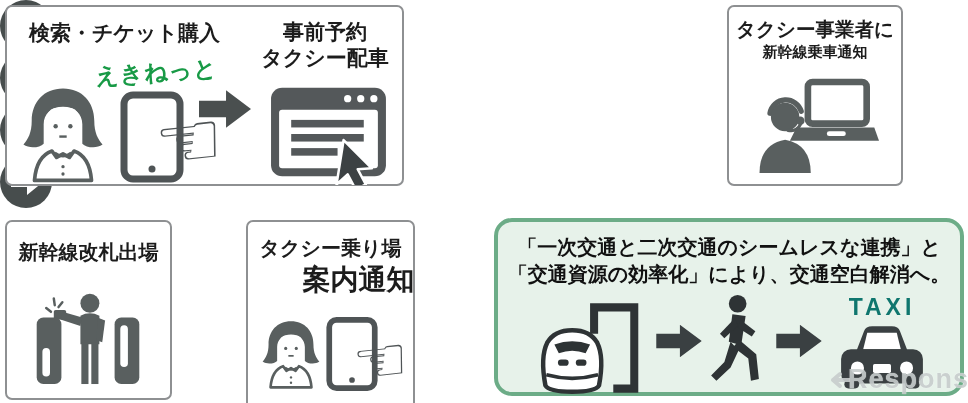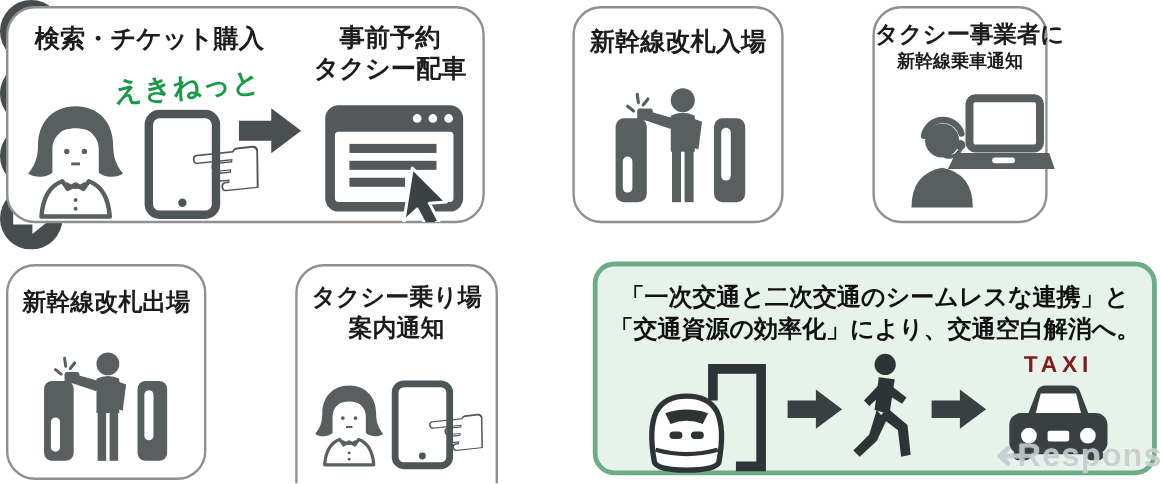--- a/index.html
+++ b/index.html
@@ -1,29 +1,29 @@
 <!DOCTYPE html>
 <html><head>
 <meta charset="utf-8">
 <style>
   html,body{margin:0;padding:0;background:#ffffff;}
   body{font-family:"Liberation Sans","DejaVu Sans",sans-serif;color:#1c1c1c;}
   .stage{position:relative;width:968px;height:403px;background:#ffffff;overflow:hidden;}
   .abs{position:absolute;}
-  .card{position:absolute;background:#ffffff;border:2px solid #8e9092;border-radius:24px;box-sizing:border-box;}
+  .card{position:absolute;background:#ffffff;border:2px solid #8e9092;border-radius:7px;box-sizing:border-box;}
   .ttl{position:absolute;font-weight:700;color:#1c1c1c;white-space:nowrap;line-height:1.25;}
   .ctr{left:0;width:100%;text-align:center;}
   .ekinet{position:absolute;font-weight:800;font-size:23px;color:#189a46;transform:rotate(-4deg);
           text-shadow:0 0 2px #ffffff,0 0 2px #ffffff;letter-spacing:1px;}
   .hand-glyph{position:absolute;font-size:76px;line-height:1;color:#4f5456;transform:rotate(-6deg);
               font-family:"DejaVu Sans",sans-serif;}
   .summary{position:absolute;left:494px;top:218px;width:470px;height:178px;background:#e7f2ea;
            border:4px solid #6cac87;border-radius:18px;box-sizing:border-box;}
   .sum-line{position:absolute;left:0;width:100%;text-align:center;font-weight:700;font-size:20px;color:#111;}
-  .taxi-sign{position:absolute;font-weight:800;font-size:19px;letter-spacing:4px;color:#7f1d1d;}
+  .taxi-sign{position:absolute;font-weight:800;font-size:23px;letter-spacing:4px;color:#0f766e;}
   .wm{position:absolute;left:826px;top:364px;z-index:6;font-size:27px;font-weight:700;
       color:#c7cdcd;opacity:.9;letter-spacing:1px;text-shadow:0 0 1px #ffffff;display:flex;align-items:center;}
   svg{display:block;}
 </style>
 </head>
 <body>
 
 <div class="stage">
 
   <div class="card" style="left:5px;top:5px;width:399px;height:181px;">
@@ -78,48 +78,29 @@
     </div>
   </div>
 
   <div class="circle-arrow" style="left:410px;top:77px;">
     <svg width="52" height="52" viewBox="0 0 52 52">
         <circle cx="26" cy="26" r="26" fill="#474d4d"></circle>
         <path d="M11,21 H27 V13 L43,26 L27,39 V31 H11 Z" fill="#ffffff"></path>
       </svg>
   </div>
 
-  <div class="card" style="left:477px;top:5px;width:176px;height:181px;">
-    <div class="ttl ctr" style="top:16px;font-size:21px;">新幹線改札入場</div>
-    <div class="abs" style="left:28px;top:56px;">
-      <svg width="120" height="112" viewBox="0 0 120 105">
-        <path d="M16,22 L21,26 M24,12 L25,19 M33,16 L29,21" stroke="#595f5f" stroke-width="2.6" stroke-linecap="round" fill="none"></path>
-        <rect x="24" y="24" width="13" height="10" rx="2" fill="#595f5f"></rect>
-        <rect x="6" y="32" width="26" height="70" rx="7" fill="#595f5f"></rect>
-        <rect x="12" y="64" width="8" height="30" rx="4" fill="#ffffff"></rect>
-        <rect x="88" y="32" width="26" height="70" rx="7" fill="#595f5f"></rect>
-        <rect x="94" y="40" width="8" height="44" rx="4" fill="#ffffff"></rect>
-        <circle cx="62" cy="17" r="10" fill="#595f5f"></circle>
-        <path d="M52,30 Q62,25 72,30 L72,60 L52,60 Z" fill="#595f5f"></path>
-        <path d="M54,32 L33,26 L31,34 L52,41 Z" fill="#595f5f"></path>
-        <path d="M70,32 L78,35 L75,58 L69,56 Z" fill="#595f5f"></path>
-        <rect x="53" y="58" width="7.5" height="44" fill="#595f5f"></rect>
-        <rect x="63.5" y="58" width="7.5" height="44" fill="#595f5f"></rect>
-      </svg>
-    </div>
-  </div>
 
   <div class="circle-arrow" style="left:666px;top:77px;">
     <svg width="52" height="52" viewBox="0 0 52 52">
         <circle cx="26" cy="26" r="26" fill="#474d4d"></circle>
         <path d="M11,21 H27 V13 L43,26 L27,39 V31 H11 Z" fill="#ffffff"></path>
       </svg>
   </div>
 
-  <div class="card" style="left:727px;top:5px;width:146px;height:181px;">
+  <div class="card" style="left:727px;top:5px;width:176px;height:181px;">
     <div class="ttl ctr" style="top:10px;font-size:19.5px;">タクシー事業者に</div>
     <div class="ttl ctr" style="top:36px;font-size:15px;">新幹線乗車通知</div>
     <div class="abs" style="left:22px;top:70px;">
       <svg width="128" height="100" viewBox="0 0 135 105">
         <rect x="60" y="5" width="62" height="44" rx="5" fill="#ffffff" stroke="#595f5f" stroke-width="7"></rect>
         <path d="M48,53 L130,53 L135,67 L41,67 Z" fill="#595f5f"></path>
         <rect x="80" y="57" width="20" height="5" rx="2.5" fill="#ffffff"></rect>
         <path d="M20,38 A17 17 0 0 1 53,36" fill="none" stroke="#595f5f" stroke-width="5.5" stroke-linecap="round"></path>
         <circle cx="36" cy="42" r="15" fill="#595f5f"></circle>
         <circle cx="52" cy="46" r="4.5" fill="#595f5f"></circle>
@@ -158,21 +139,21 @@
 
   <div class="circle-arrow" style="left:182px;top:285px;">
     <svg width="52" height="52" viewBox="0 0 52 52">
         <circle cx="26" cy="26" r="26" fill="#474d4d"></circle>
         <path d="M11,21 H27 V13 L43,26 L27,39 V31 H11 Z" fill="#ffffff"></path>
       </svg>
   </div>
 
   <div class="card" style="left:246px;top:220px;width:169px;height:224px;">
     <div class="ttl ctr" style="top:14px;font-size:20px;">タクシー乗り場</div>
-    <div class="ttl ctr" style="top:40px;font-size:20px;">案内通知</div>
+    <div class="ttl ctr" style="top:40px;font-size:28px;padding-left:28px;">案内通知</div>
     <div class="abs" style="left:10px;top:96px;">
       <svg width="66" height="72" viewBox="0 0 100 105">
         <path d="M50,3 C29,3 16,18 16,38 C16,51 12,58 7,64 C14,69 25,67 29,63 L29,42 C29,31 37,23 50,23 C63,23 71,31 71,42 L71,63 C75,67 86,69 93,64 C88,58 84,51 84,38 C84,18 71,3 50,3 Z" fill="#595f5f"></path>
         <rect x="32" y="24" width="36" height="38" rx="12" fill="#ffffff"></rect>
         <circle cx="42" cy="44" r="2.4" fill="#595f5f"></circle>
         <circle cx="58" cy="44" r="2.4" fill="#595f5f"></circle>
         <rect x="46" y="54" width="8" height="2.6" fill="#595f5f"></rect>
         <path d="M19,103 Q21,77 38,71 L43,78 L50,74 L57,78 L62,71 Q79,77 81,103 Z" fill="#ffffff" stroke="#595f5f" stroke-width="4" stroke-linejoin="round"></path>
         <path d="M41,73 Q50,80 59,73" fill="none" stroke="#595f5f" stroke-width="3"></path>
         <circle cx="50" cy="88" r="1.8" fill="#595f5f"></circle>

